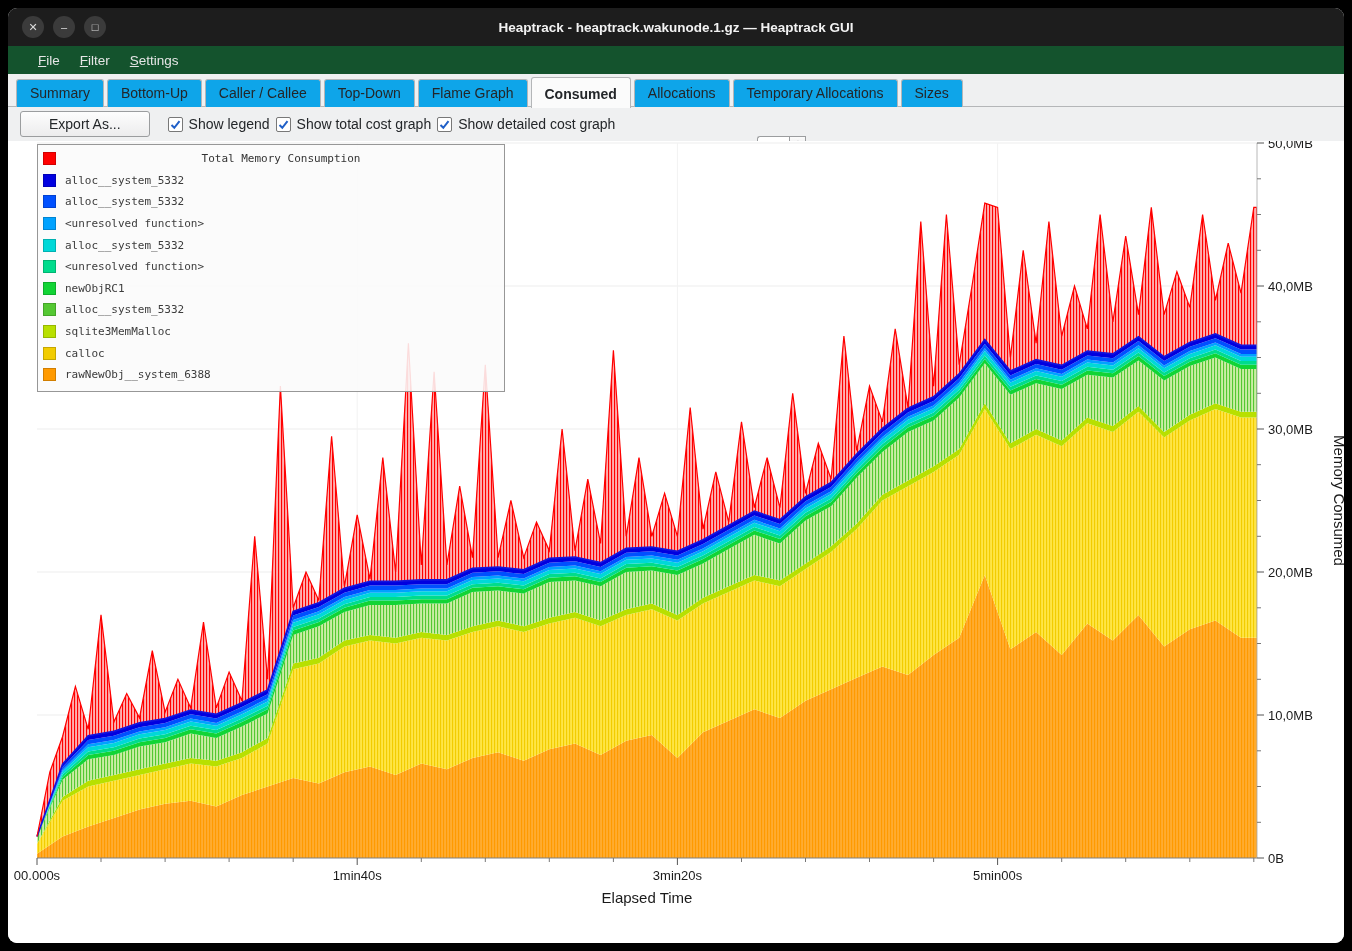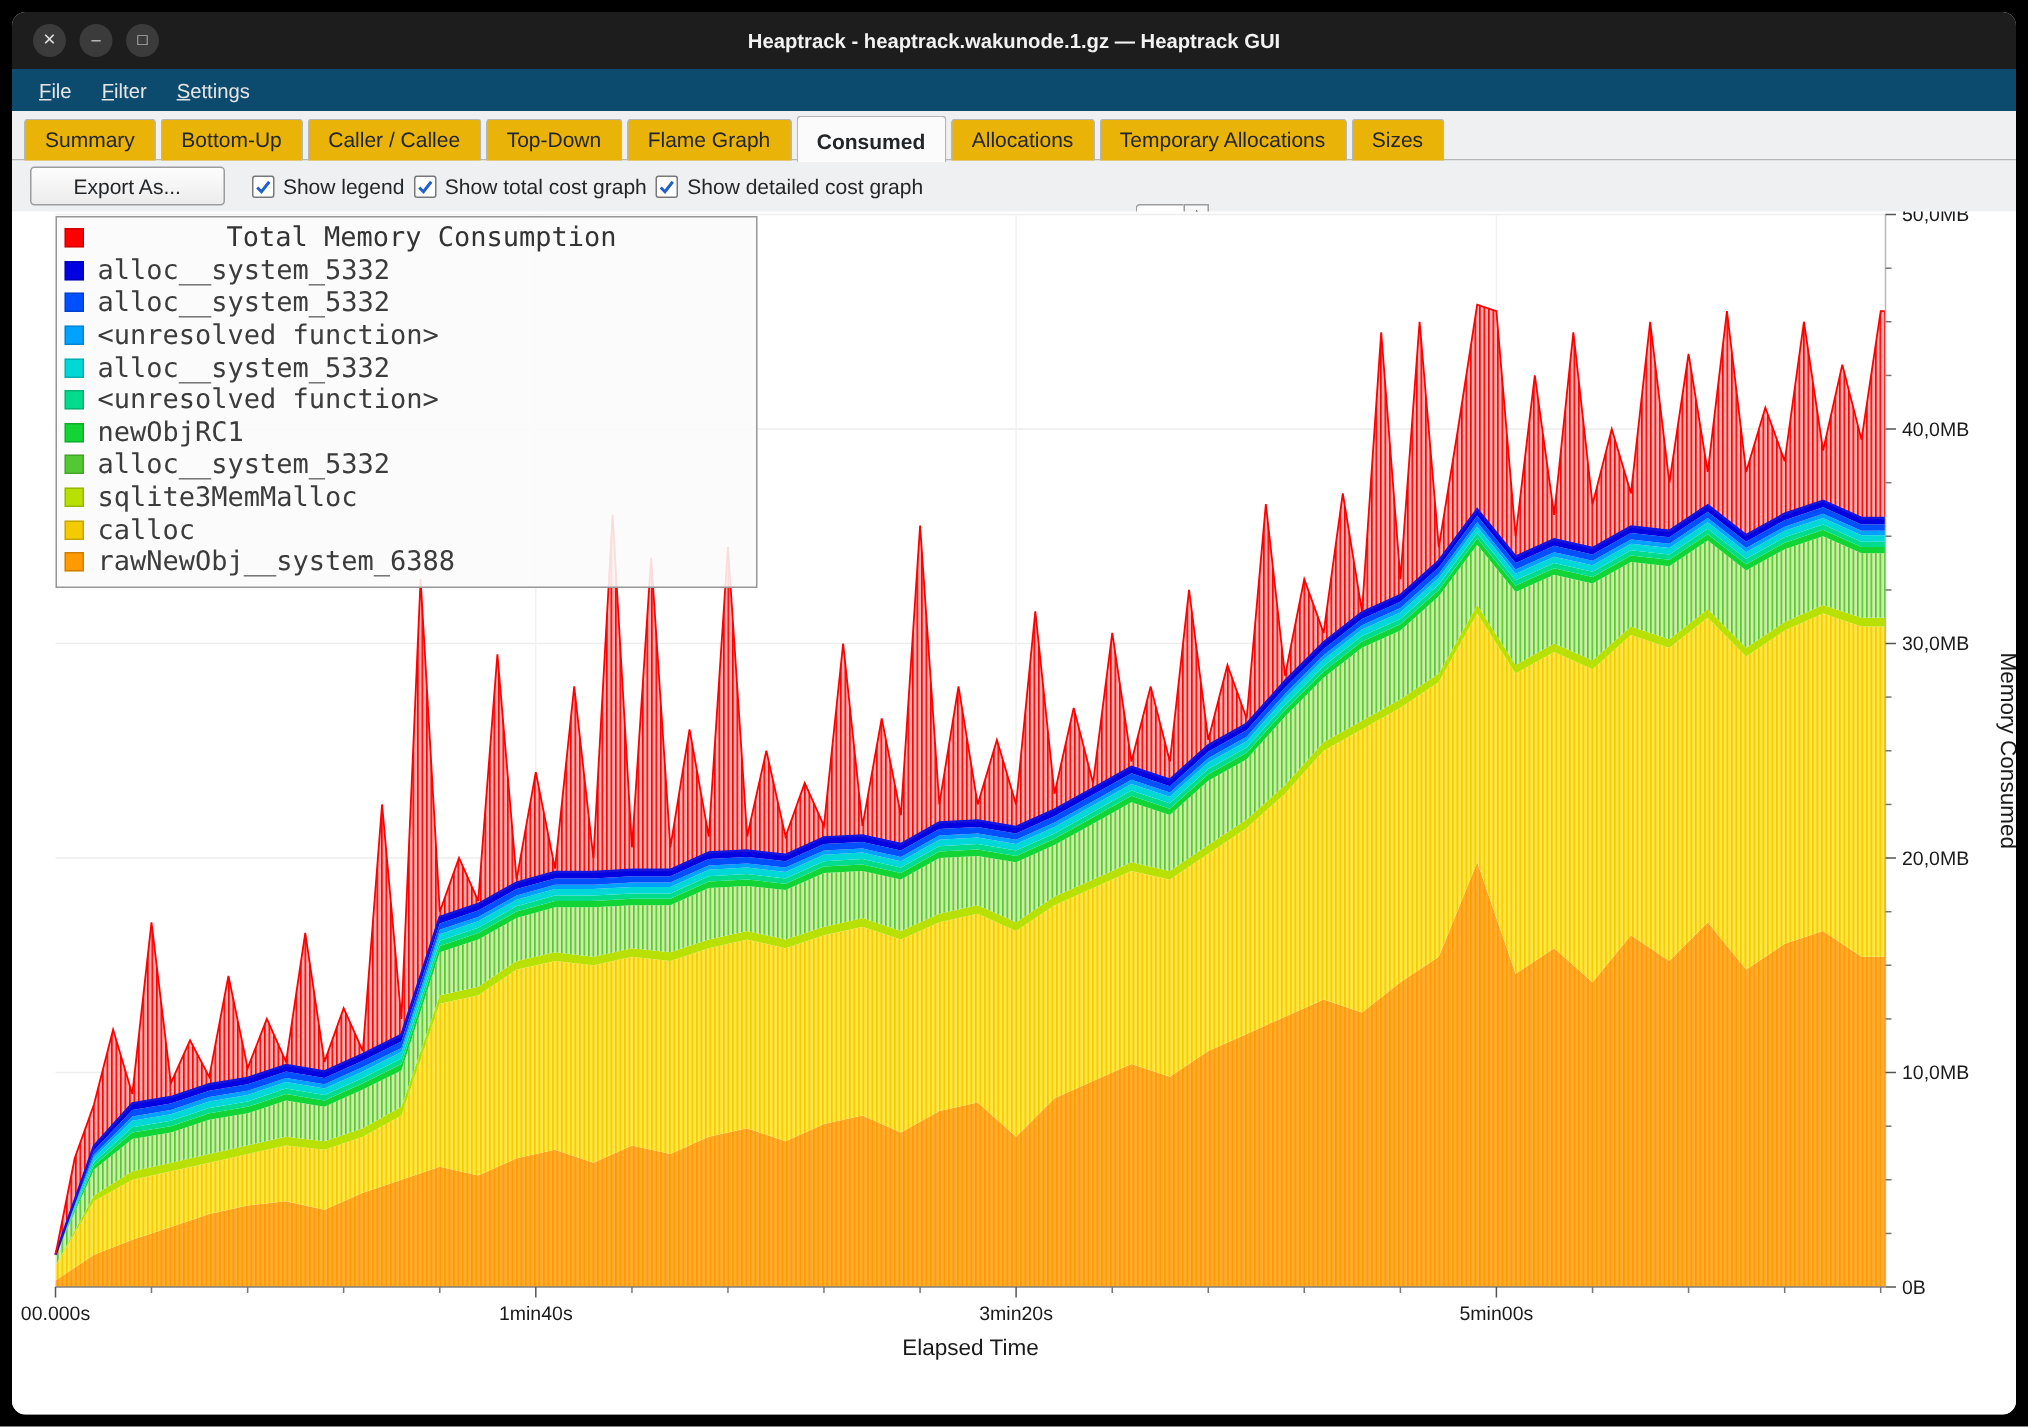--- a/index.html
+++ b/index.html
@@ -18,33 +18,33 @@
     display:flex; align-items:center; justify-content:center;
   }
   .win-controls { position:absolute; left:14px; top:8px; display:flex; gap:9px; }
   .wbtn {
     width:22px; height:22px; border-radius:50%; background:#3b3b3b; color:#dcdcdc;
     font-size:11px; line-height:22px; text-align:center; cursor:default; user-select:none;
   }
   .win-title { color:#f2f2f2; font-size:13.5px; font-weight:bold; }
   
   .menubar {
-    height:28px; background:#0c4a6e; display:flex; align-items:center;
-    padding-left:8px; color:#e6e6e6; font-size:13.5px;
+    height:28px; background:#14532d; display:flex; align-items:center;
+    padding-left:20px; color:#e6e6e6; font-size:13.5px;
   }
   .menu-item { padding:4px 10px; }
   .menu-item u { text-decoration:underline; }
   
   .tabbar {
     height:33px; background:#eff0f1; border-bottom:1px solid #b4b6b8;
     display:flex; align-items:flex-end; padding:0 8px;
   }
   .tab {
     font-size:14px; color:#232629; padding:5px 13px 6px 13px; margin-right:3px;
-    background:#eab308; border:1px solid #b4b6b8; border-bottom:none;
+    background:#0ea5e9; border:1px solid #b4b6b8; border-bottom:none;
     border-radius:3px 3px 0 0; position:relative; top:1px; white-space:nowrap;
   }
   .tab.active { background:#fbfbfb; padding-top:8px; margin-bottom:-1px; z-index:2;font-weight:bold; }
   
   .toolbar {
     height:34px; background:#eff0f1; display:flex; align-items:center;
     padding:0 12px; gap:18px; font-size:14px; color:#232629;
   }
   .btn {
     padding:4px 28px; border:1px solid #9b9d9f; border-radius:3px;
@@ -71,21 +71,21 @@
   
   .chart-region {
     position:absolute; left:0; right:0; top:133px; bottom:0; background:#fff;
   }
   #plot-svg { position:absolute; left:0; top:0; }
   #plot-svg text { font-family:"Liberation Sans", sans-serif; }
   
   .legend {
     position:absolute; left:29px; top:3px; width:468px;
     background:rgba(250,250,250,0.88); border:1px solid #979797;
-    font-family:"DejaVu Sans Mono", monospace; font-size:18px; color:#3c3c3c;
+    font-family:"DejaVu Sans Mono", monospace; font-size:11px; color:#3c3c3c;
     padding:3px 7px 5px 5px; z-index:3;
   }
   .lg-row { display:flex; align-items:center; gap:9px; height:21.6px; }
   .lg-swatch { width:13px; height:13px; flex:0 0 13px; border:1px solid rgba(0,0,0,0.18); }
   .lg-title { flex:1; text-align:center; color:#333; }
   .lg-label { white-space:pre; }
 </style>
 </head>
 <body>
 

